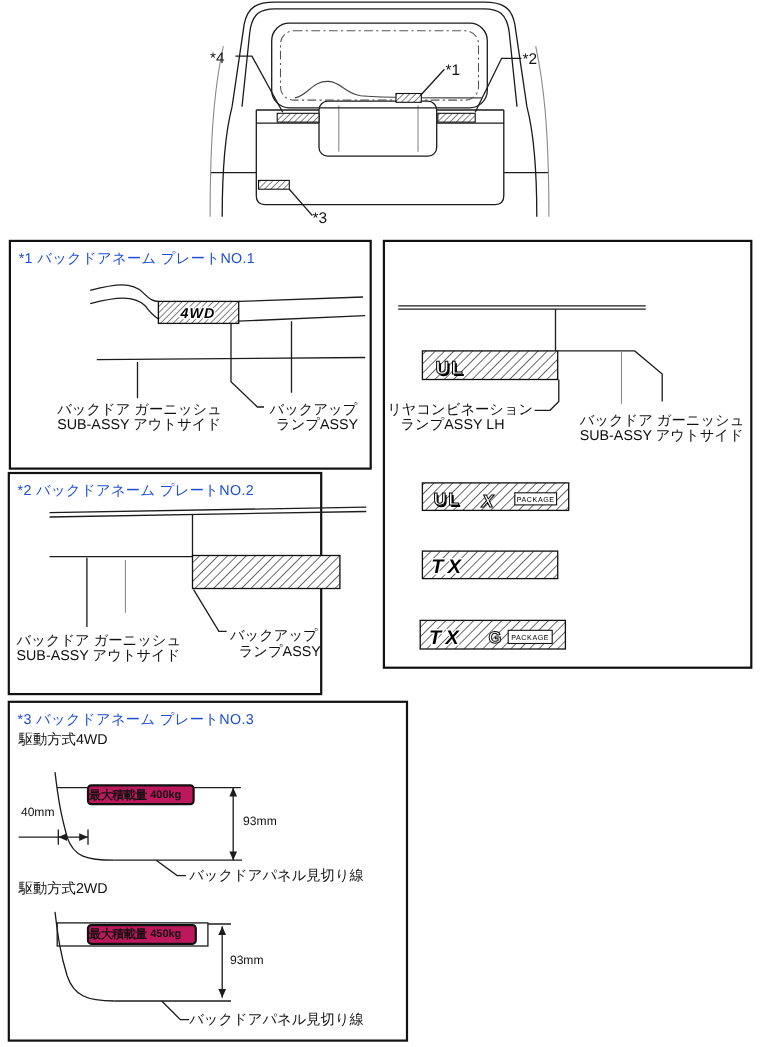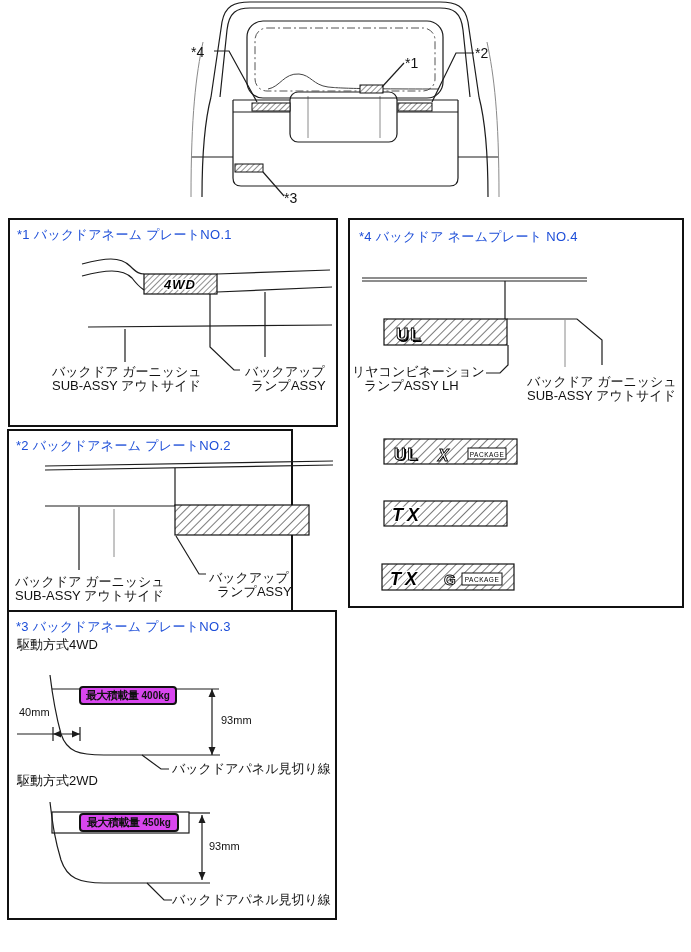--- a/index.html
+++ b/index.html
@@ -5,22 +5,22 @@
   html,body{margin:0;padding:0;background:#fff;}
   #stage{position:relative;width:691px;height:952px;background:#fff;overflow:hidden;
          font-family:"Liberation Sans","DejaVu Sans",sans-serif;color:#111;}
   .abs{position:absolute;}
   .panel{position:absolute;border:2px solid #111;background:#fff;box-sizing:border-box;}
   .panel svg{position:absolute;left:0;top:0;}
   .jp{position:absolute;font-size:13px;line-height:14px;white-space:nowrap;color:#111;}
   .title{position:absolute;font-size:13px;white-space:nowrap;color:#1d4ed8;letter-spacing:.3px;}
   .dim{position:absolute;font-size:11px;white-space:nowrap;color:#111;}
   .callout{position:absolute;font-size:14px;white-space:nowrap;color:#111;}
-  .loadbox{position:absolute;display:flex;align-items:center;justify-content:center;gap:3px;
-           border:2px solid #111;border-radius:4px;background:#d946ef;box-sizing:border-box;}
+  .loadbox{position:absolute;display:flex;align-items:center;gap:3px;
+           border:2px solid #111;border-radius:4px;background:#be185d;box-sizing:border-box;}
   .loadbox .pre{font-size:11px;font-weight:bold;letter-spacing:-.5px;}
   .loadbox .val{font-size:10px;font-weight:bold;}
 </style>
 </head>
 <body>
 
 <div id="stage">
 
   <svg class="abs" width="0" height="0">
     <defs>
@@ -114,21 +114,21 @@
       </g>
       <rect x="166" y="74" width="134" height="30" fill="url(#hatch6)" stroke="#111" stroke-width="1.2"></rect>
     </svg>
     <div class="title" style="left:7px;top:6px">*2 バックドアネーム プレートNO.2</div>
     <div class="jp" style="left:6px;top:144px">バックドア ガーニッシュ</div>
     <div class="jp" style="left:6px;top:158px">SUB-ASSY アウトサイド</div>
     <div class="jp" style="left:200px;top:140px">バックアップ</div>
     <div class="jp" style="left:208px;top:154px">ランプASSY</div>
   </div>
 
-  <div class="panel" id="panel3" style="left:7px;top:610px;width:330px;height:310px">
+  <div class="panel" id="panel3" style="left:7px;top:637px;width:364px;height:310px">
     <svg width="326" height="306">
 
       <g fill="none" stroke="#1c1c1c" stroke-width="1.2">
         <path d="M 43,77 H 210"></path>
         <path d="M 41,63 C 44,88 46,100 52,122 C 58,140 70,143 95,143"></path>
         <path d="M 95,143 H 211"></path>
         <path d="M 8,122 H 71"></path>
         <path d="M 44,115 V 129 M 71,115 V 129"></path>
         <path d="M 133,143 L 152,157 H 160"></path>
         <path d="M 203,77 V 143"></path>
@@ -203,20 +203,19 @@
       </g>
 
       <g>
         <rect x="32" y="344" width="132" height="26" fill="url(#hatch6)" stroke="#111" stroke-width="1.2"></rect>
         <text x="40" y="365" font-size="18" font-weight="bold" font-style="italic" letter-spacing="4" fill="#000" stroke="#fff" stroke-width="2.6" paint-order="stroke">TX</text>
         <text x="94" y="364.5" font-size="15" font-weight="bold" fill="#fff" stroke="#000" stroke-width="0.9">G</text>
         <rect x="112" y="353" width="40" height="12" fill="#fff" stroke="#111" stroke-width="1"></rect>
         <text x="132" y="362" text-anchor="middle" font-size="6.5" letter-spacing="0.5" fill="#000">PACKAGE</text>
       </g>
     </svg>
-    <div class="title" style="left:9px;top:8px">*4 バックドア ネームプレート NO.4</div>
     <div class="jp" style="left:2px;top:145px">リヤコンビネーション</div>
     <div class="jp" style="left:14px;top:159px">ランプASSY LH</div>
     <div class="jp" style="left:177px;top:155px">バックドア ガーニッシュ</div>
     <div class="jp" style="left:177px;top:169px">SUB-ASSY アウトサイド</div>
   </div>
 
 </div>
 
 </body></html>

